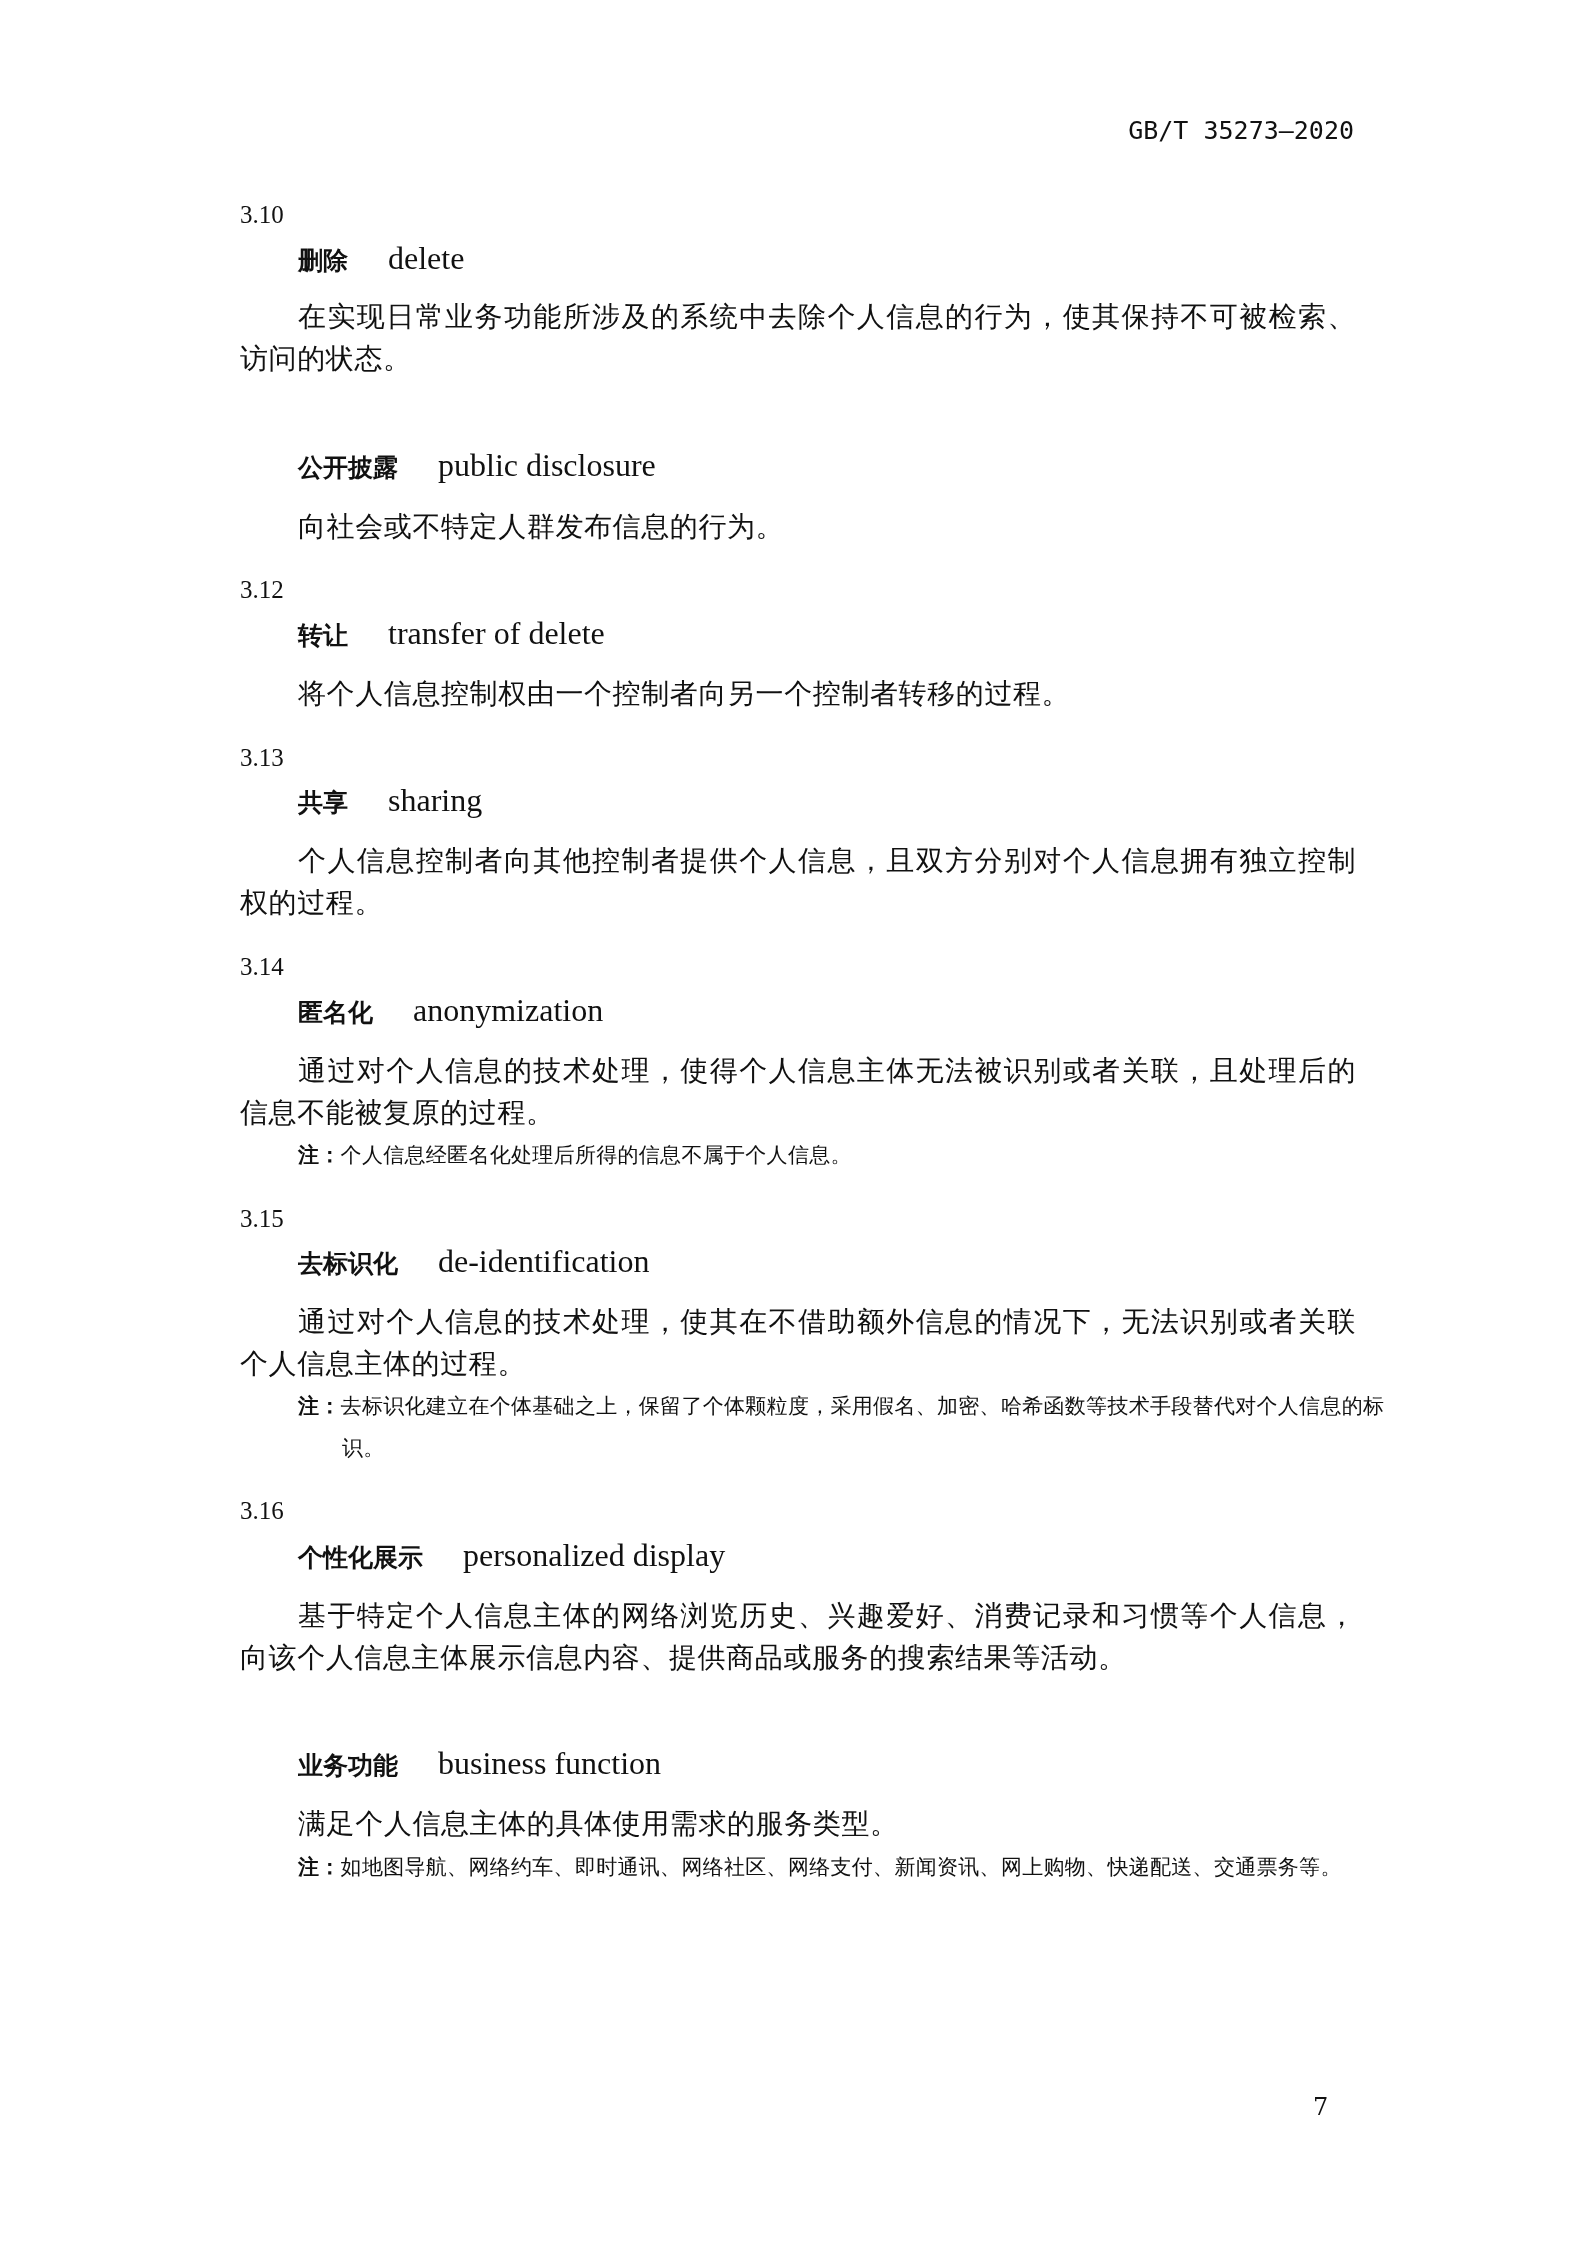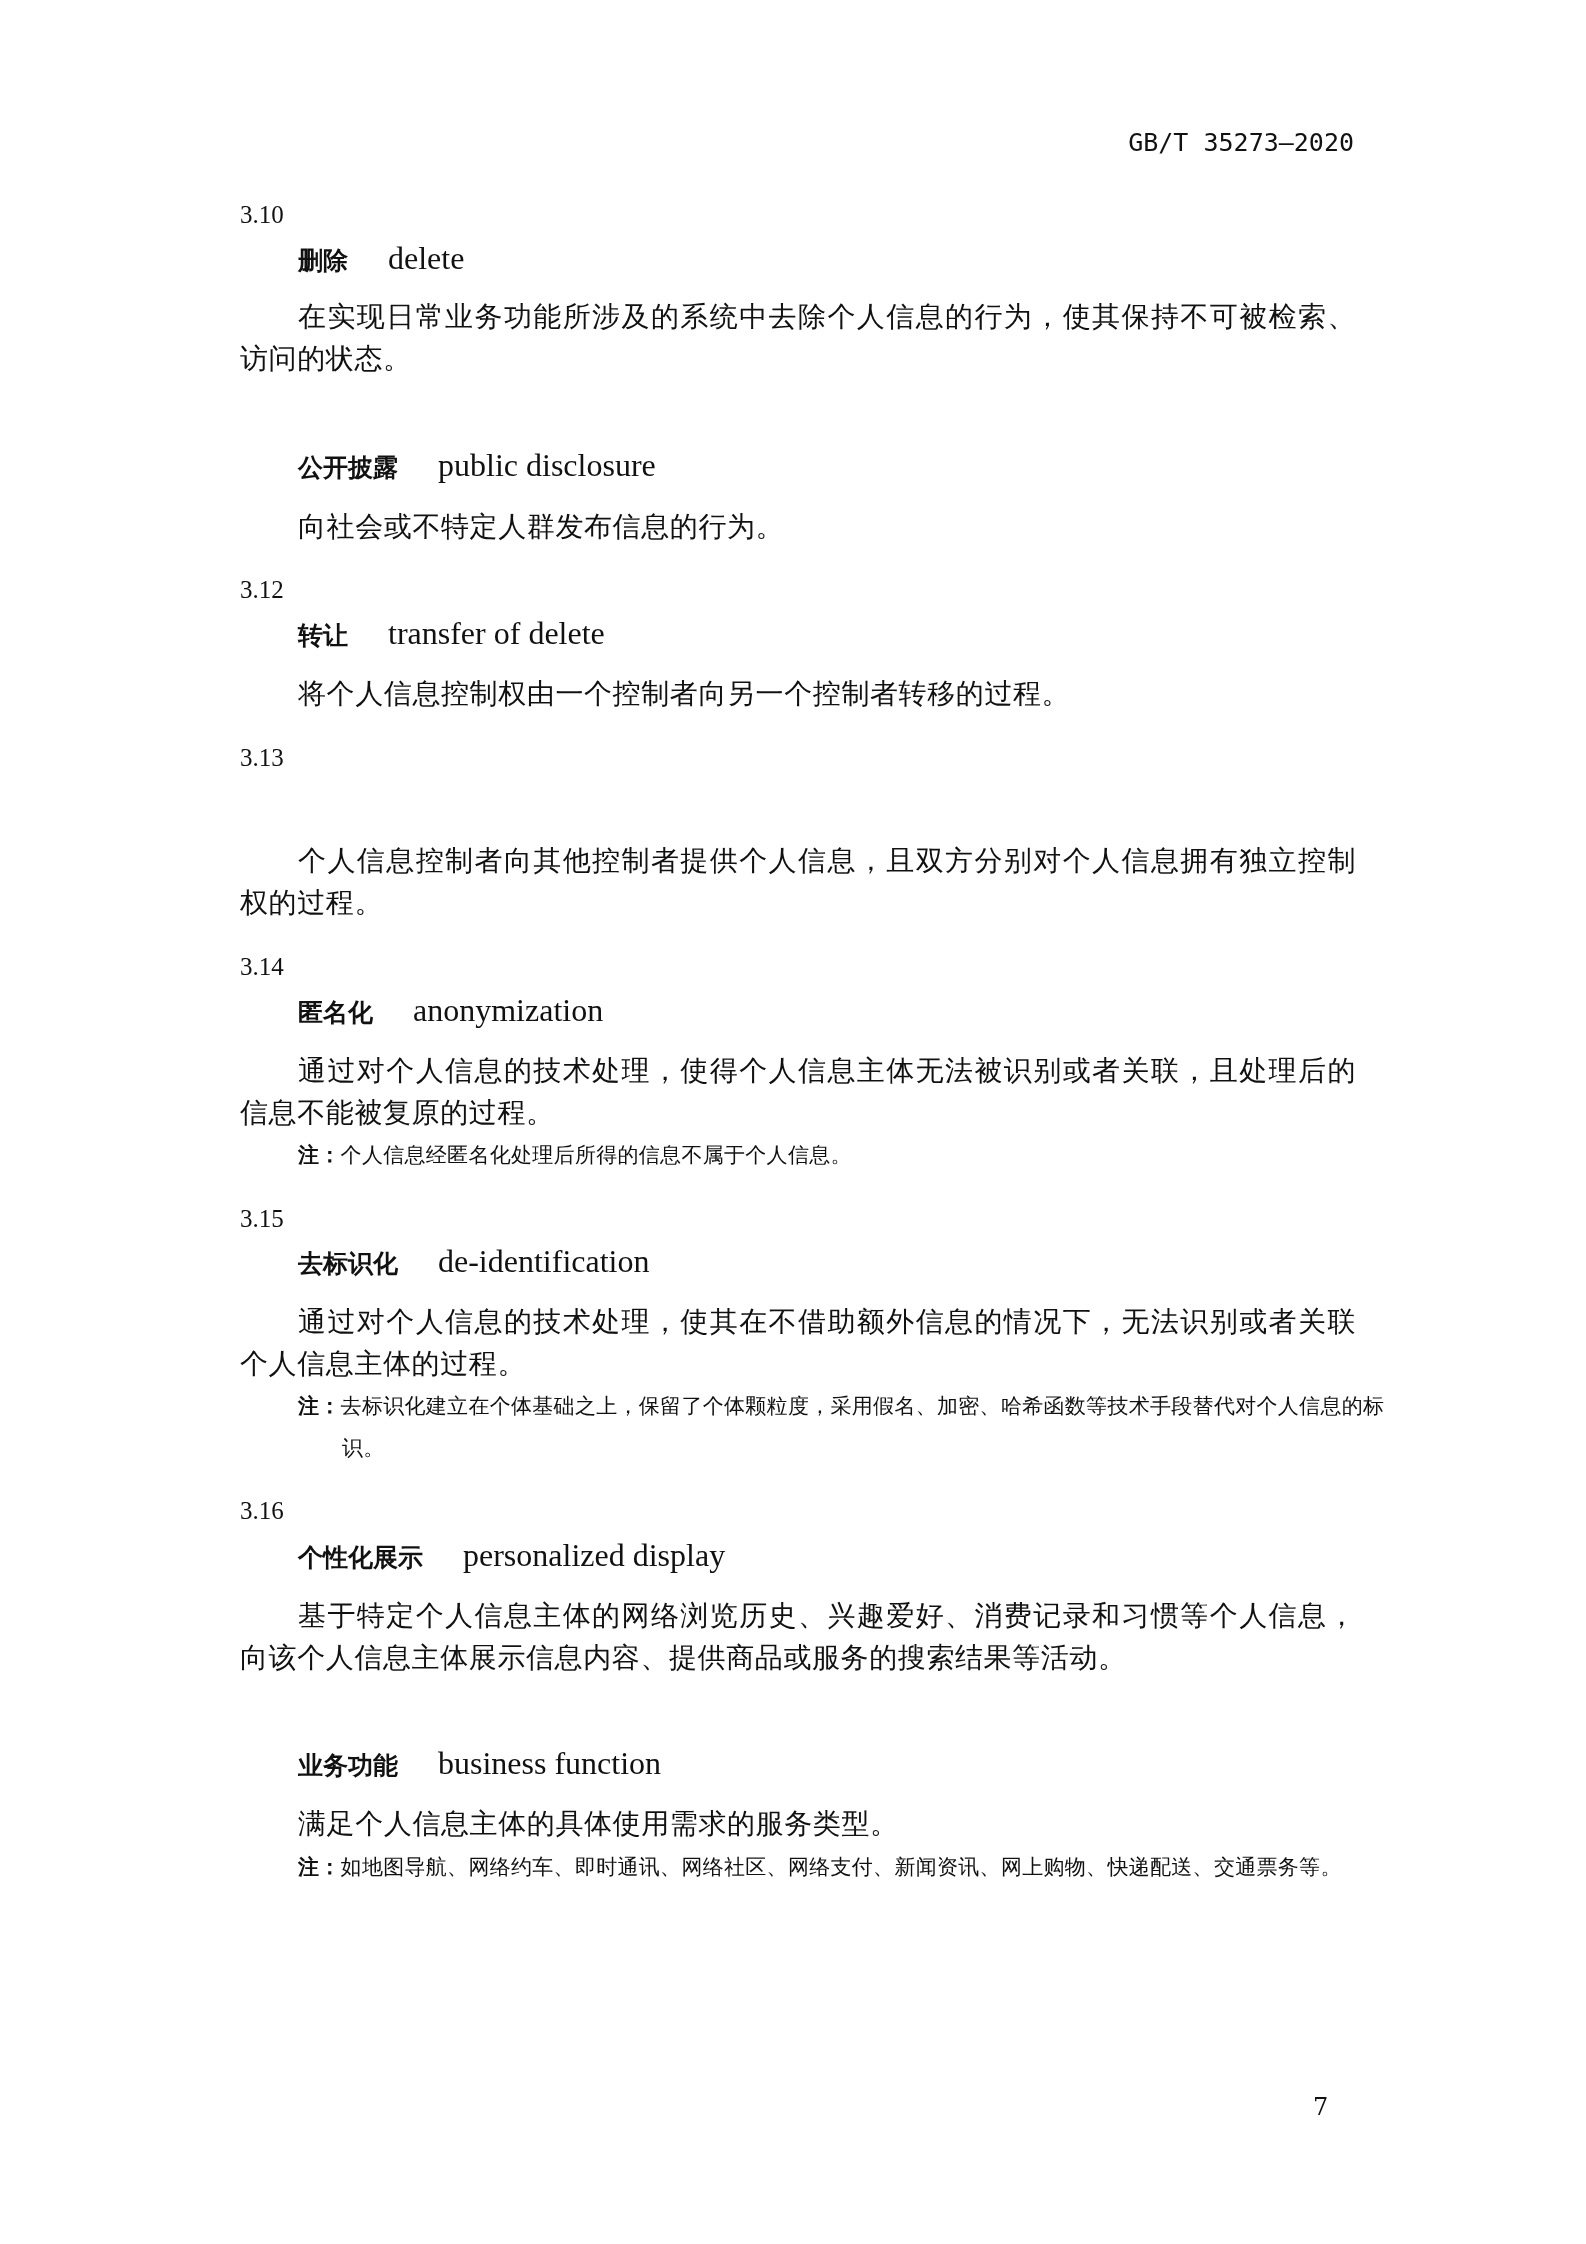--- a/index.html
+++ b/index.html
@@ -1,18 +1,18 @@
 <!DOCTYPE html>
 <html><head>
 <meta charset="utf-8">
 <style>
   html, body { margin:0; padding:0; background:#ffffff; }
   body { width:1586px; height:2244px; position:relative; overflow:hidden; color:#111; font-family:"DejaVu Sans", sans-serif; }
   .page { position:absolute; left:0; top:0; width:1586px; height:2244px; }
-  .header { position:absolute; top:116px; right:232px; font-family:"DejaVu Sans Mono", monospace; font-size:25px; letter-spacing:0px;margin-top:12px; }
+  .header { position:absolute; top:116px; right:232px; font-family:"DejaVu Sans Mono", monospace; font-size:25px; letter-spacing:0px; }
   .abs { position:absolute; left:240px; width:1116px; }
   .secnum { font-family:Liberation Serif, serif; font-size:25px; line-height:30px; }
   .term { left:298px; font-size:25px; line-height:30px; }
   .term .zh { font-weight:bold; }
   .term .en { font-family:Liberation Serif, serif; margin-left:40px; font-size:32px; }
   .body { font-size:28px; line-height:41.5px; text-indent:58px; text-align:justify; letter-spacing:0.6px; }
   .note { left:298px; width:1058px; font-size:21px; line-height:41.5px; padding-left:44px; text-indent:-44px; letter-spacing:0.3px; }
   .note .lbl { font-weight:bold; }
   .pagenum { position:absolute; top:2093px; left:1313px; font-family:"DejaVu Serif", serif; font-size:24px; }
 </style>
@@ -34,20 +34,23 @@
   </div>
   <div class="abs body" style="top:506px">向社会或不特定人群发布信息的行为。</div>
 
   <div class="abs secnum" style="top:575px">3.12</div>
   <div class="abs term" style="top:618px">
     <span class="zh">转让</span><span class="en">transfer of delete</span>
   </div>
   <div class="abs body" style="top:673px">将个人信息控制权由一个控制者向另一个控制者转移的过程。</div>
 
   <div class="abs secnum" style="top:743px">3.13</div>
+  <div class="abs term" style="top:785px">
+    <span class="zh">共享</span><span class="en">sharing</span>
+  </div>
   <div class="abs body" style="top:840px">个人信息控制者向其他控制者提供个人信息，且双方分别对个人信息拥有独立控制权的过程。</div>
 
   <div class="abs secnum" style="top:952px">3.14</div>
   <div class="abs term" style="top:995px">
     <span class="zh">匿名化</span><span class="en">anonymization</span>
   </div>
   <div class="abs body" style="top:1050px">通过对个人信息的技术处理，使得个人信息主体无法被识别或者关联，且处理后的信息不能被复原的过程。</div>
   <div class="abs note" style="top:1135px">
     <span class="lbl">注：</span><span>个人信息经匿名化处理后所得的信息不属于个人信息。</span>
   </div>

